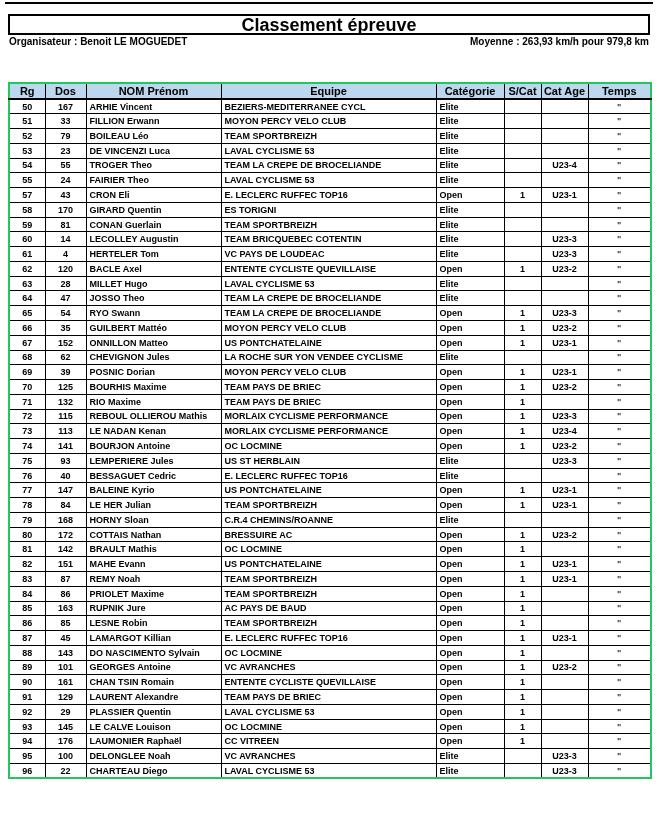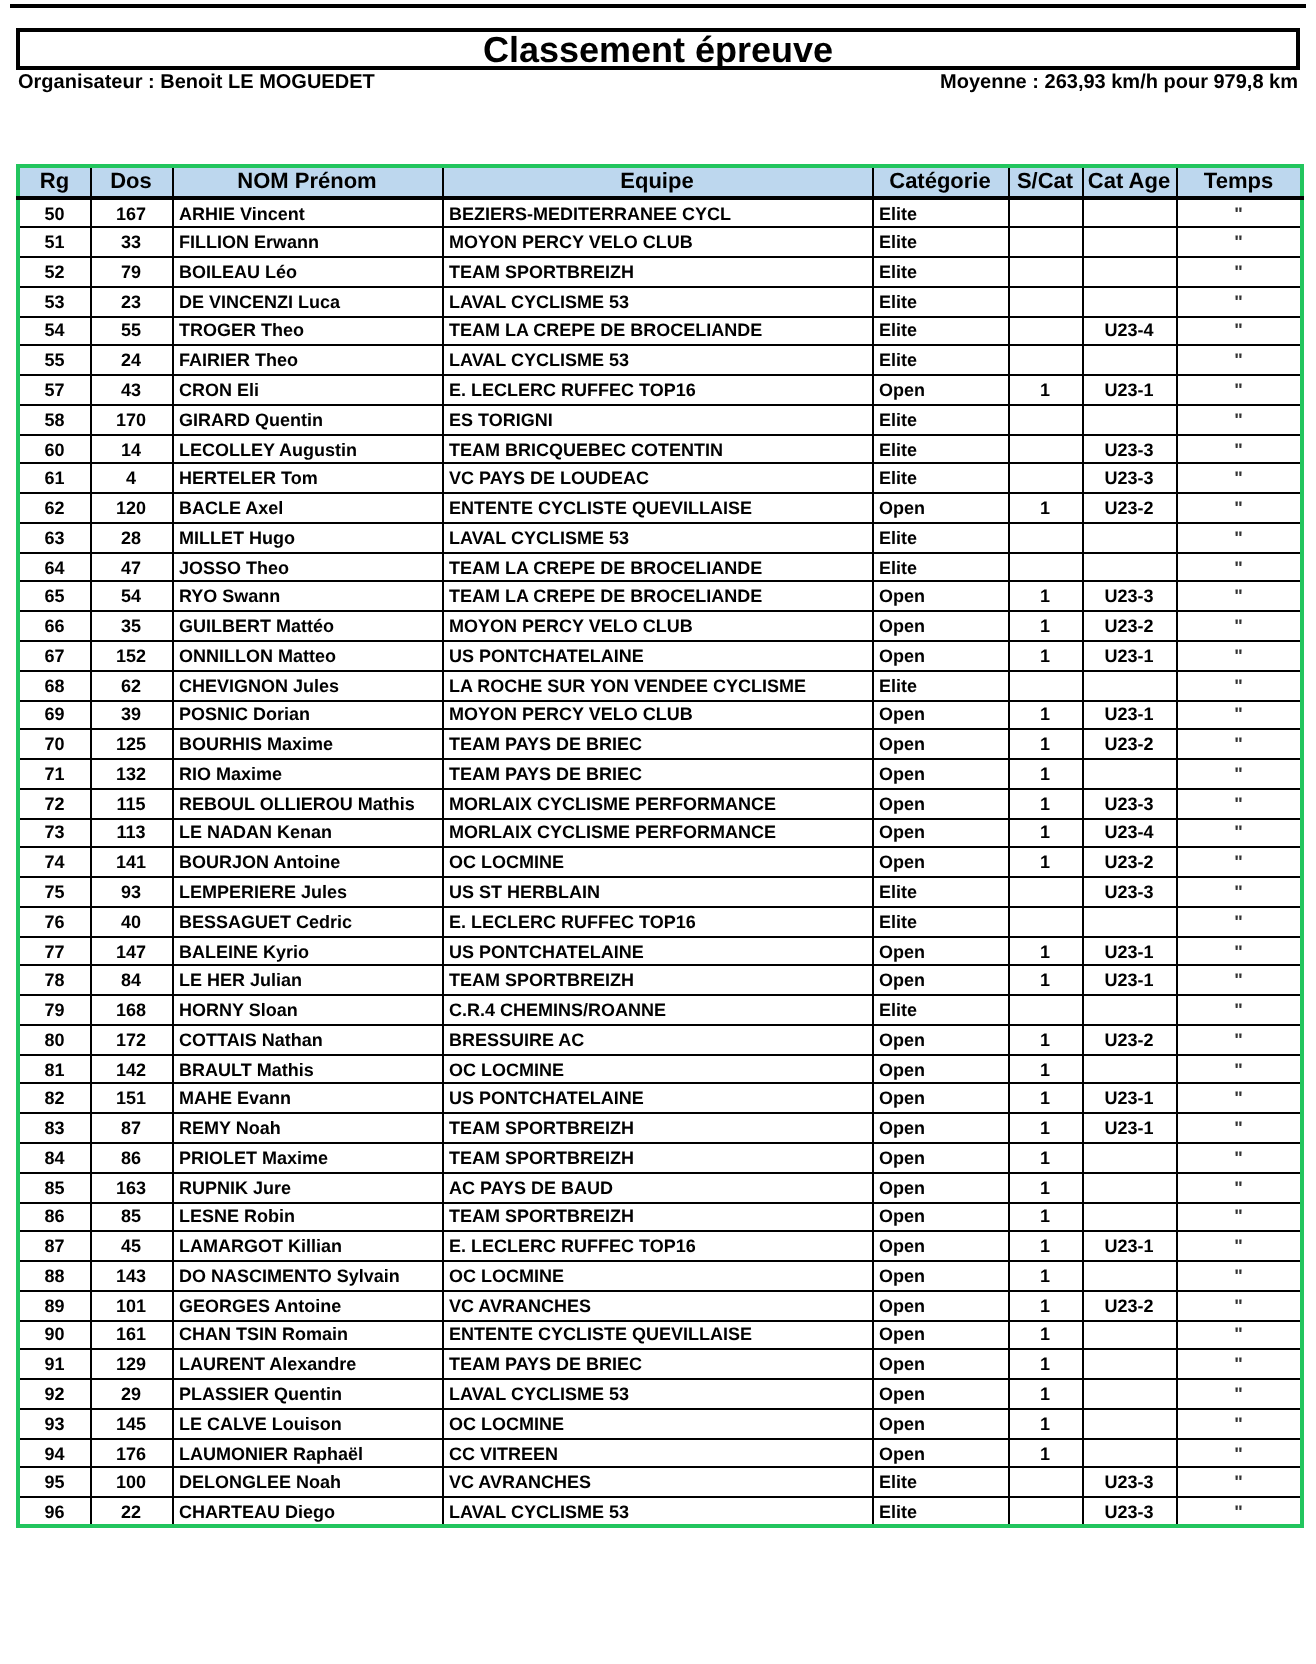--- a/index.html
+++ b/index.html
@@ -170,20 +170,30 @@
         <td class="c-center">58</td>
         <td class="c-center">170</td>
         <td class="c-left">GIRARD Quentin</td>
         <td class="c-left">ES TORIGNI</td>
         <td class="c-left">Elite</td>
         <td class="c-center"></td>
         <td class="c-center"></td>
         <td class="c-temps">"</td>
       </tr>
       <tr>
+        <td class="c-center">59</td>
+        <td class="c-center">81</td>
+        <td class="c-left">CONAN Guerlain</td>
+        <td class="c-left">TEAM SPORTBREIZH</td>
+        <td class="c-left">Elite</td>
+        <td class="c-center"></td>
+        <td class="c-center"></td>
+        <td class="c-temps">"</td>
+      </tr>
+      <tr>
         <td class="c-center">60</td>
         <td class="c-center">14</td>
         <td class="c-left">LECOLLEY Augustin</td>
         <td class="c-left">TEAM BRICQUEBEC COTENTIN</td>
         <td class="c-left">Elite</td>
         <td class="c-center"></td>
         <td class="c-center">U23-3</td>
         <td class="c-temps">"</td>
       </tr>
       <tr>

